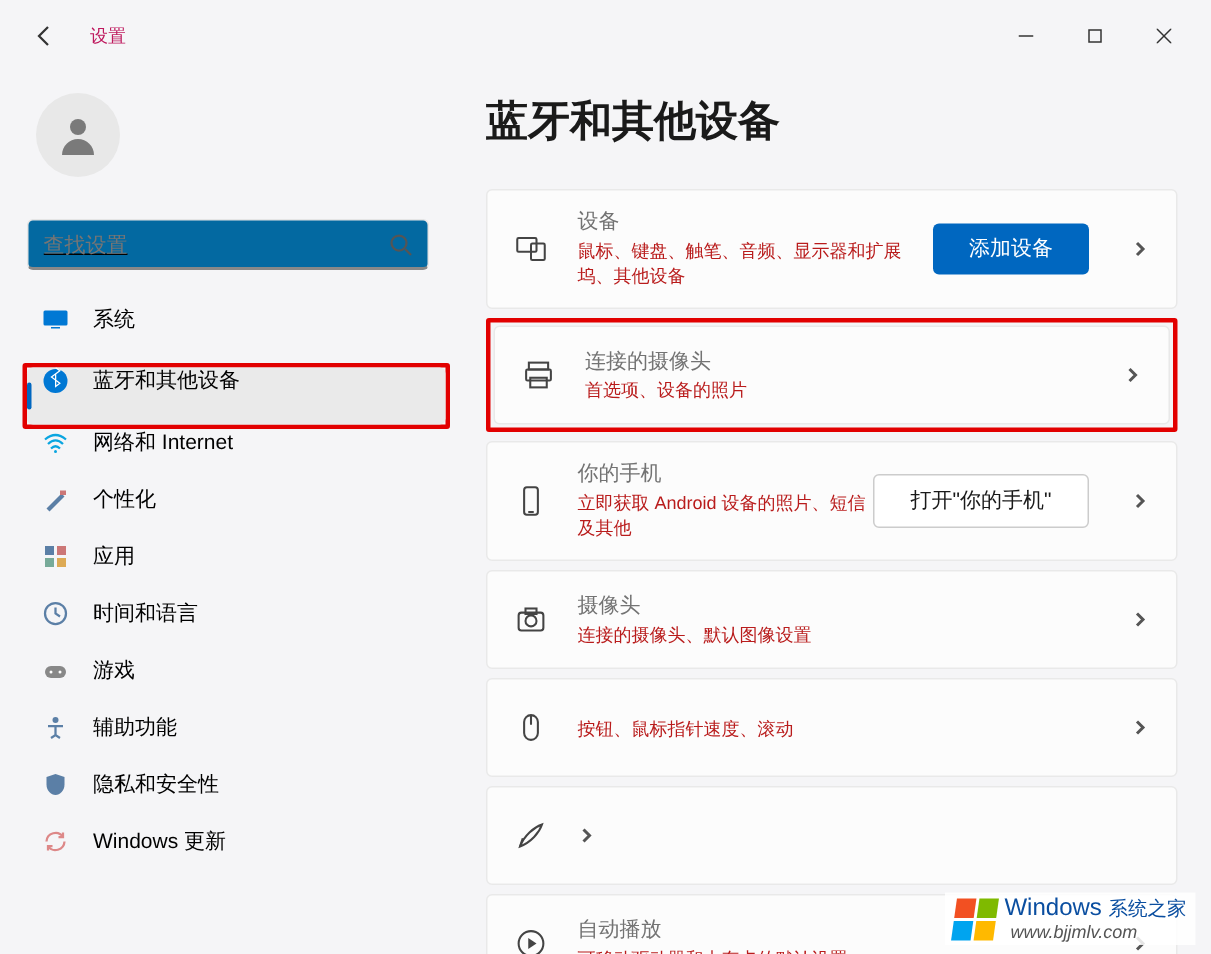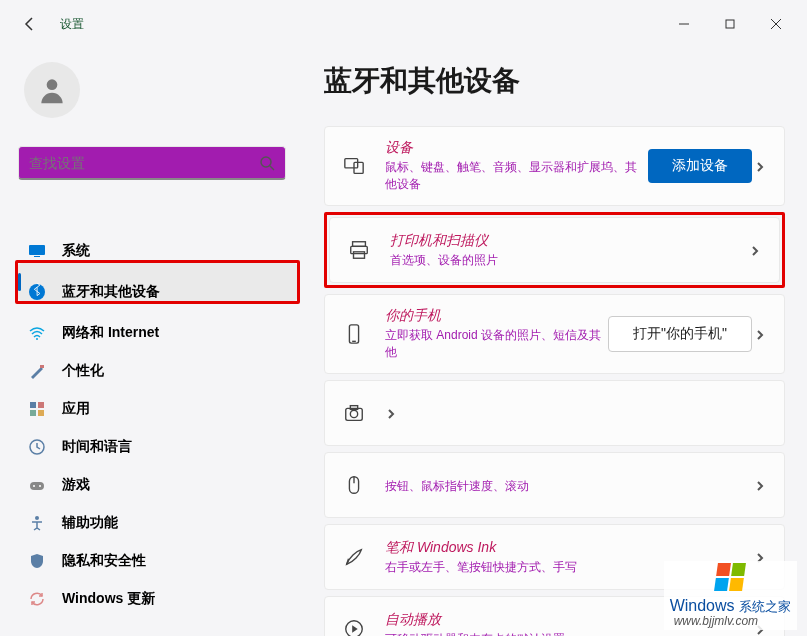--- a/index.html
+++ b/index.html
@@ -26,21 +26,21 @@
       height: 32px;
       display: flex;
       align-items: center;
       justify-content: center;
       cursor: pointer;
       margin-left: 6px;
     }
     .back-btn svg { width: 16px; height: 16px; }
     .app-title {
       font-size: 12px;
-      color: #14532d;
+      color: #be185d;
       margin-left: 14px;
     }
     .window-controls {
       margin-left: auto;
       display: flex;
     }
     .win-ctrl {
       width: 46px;
       height: 32px;
       display: flex;
@@ -65,50 +65,50 @@
       display: flex;
       align-items: center;
       justify-content: center;
       margin-left: 6px;
       margin-bottom: 28px;
     }
     .avatar svg { width: 32px; height: 32px; fill: #7a7a7a; }
     .search-box {
       width: 268px;
       height: 34px;
-      background: #a21caf;
+      background: #0369a1;
       border: 1px solid #e5e5e5;
       border-bottom: 2px solid #888;
       border-radius: 4px;
       display: flex;
       align-items: center;
       padding: 0 10px;
-      margin-bottom: 42px;
+      margin-bottom: 24px;
+      text-decoration: underline;
     }
     .search-box input {
       border: none;
       outline: none;
       flex: 1;
       font-size: 14px;
       background: transparent;
     }
     .search-box .search-icon { width: 16px; height: 16px; }
     .nav-list {
       list-style: none;
     }
     .nav-item {
       display: flex;
-      align-items: flex-end;
+      align-items: flex-start;
       height: 38px;
       padding: 0 10px;
       border-radius: 4px;
       cursor: pointer;
       font-size: 14px;
       position: relative;
-      font-weight: bold;
     }
     .nav-item.selected {
       background: #eaeaea;
     }
     .nav-item.selected::before {
       content: "";
       position: absolute;
       left: 0;
       top: 10px;
       bottom: 10px;
@@ -162,37 +162,36 @@
       align-items: center;
       justify-content: center;
       flex-shrink: 0;
     }
     .card-icon svg { width: 22px; height: 22px; fill: none; stroke: #444; stroke-width: 1.5; }
     .card-text {
       flex: 1;
     }
     .card-title {
       font-size: 14px;
-      color: #be185d;
-      font-style: italic;
+      color: #737373;
     }
     .card-sub {
       font-size: 12px;
-      color: #a21caf;
+      color: #b91c1c;
       margin-top: 2px;
     }
     .card-action-btn {
       background: #0067c0;
       color: #fff;
       border: none;
       border-radius: 4px;
       padding: 8px 24px;
       font-size: 14px;
       cursor: pointer;
-      margin-right: 2px;
+      margin-right: 28px;
     }
     .card-action-btn.secondary {
       background: #fff;
       color: #1a1a1a;
       border: 1px solid #ccc;
     }
     .chevron {
       width: 14px;
       height: 14px;
       flex-shrink: 0;
@@ -207,21 +206,20 @@
     }
     .watermark {
       position: absolute;
       bottom: 6px;
       right: 10px;
       display: flex;
       align-items: center;
       gap: 6px;
       background: rgba(255,255,255,0.85);
       padding: 2px 6px;
-      flex-direction: column;
     }
     .watermark-logo {
       width: 28px; height: 28px;
       display: grid;
       grid-template-columns: 1fr 1fr;
       grid-template-rows: 1fr 1fr;
       gap: 2px;
       transform: skewX(-8deg);
     }
     .watermark-logo div:nth-child(1){background:#f25022;}
@@ -403,21 +401,21 @@
     <div class="highlight-box-red">
       <div class="card">
         <div class="card-icon">
           <svg viewBox="0 0 24 24">
               <rect x="5" y="3" width="14" height="5"></rect>
               <rect x="3" y="8" width="18" height="8" rx="1"></rect>
               <rect x="6" y="14" width="12" height="7"></rect>
             </svg>
         </div>
         <div class="card-text">
-          <div class="card-title">打印机和扫描仪</div>
+          <div class="card-title">连接的摄像头</div>
           <div class="card-sub">首选项、设备的照片</div>
         </div>
         <div class="chevron"><svg viewBox="0 0 12 12">
               <path d="M4 2l4 4-4 4"></path>
             </svg></div>
       </div>
     </div>
 
     <div class="card">
       <div class="card-icon">
@@ -437,20 +435,24 @@
     </div>
 
     <div class="card">
       <div class="card-icon">
         <svg viewBox="0 0 24 24">
             <rect x="3" y="7" width="18" height="13" rx="2"></rect>
             <circle cx="12" cy="13" r="4"></circle>
             <rect x="8" y="4" width="8" height="4"></rect>
           </svg>
       </div>
+      <div class="card-text">
+        <div class="card-title">摄像头</div>
+        <div class="card-sub">连接的摄像头、默认图像设置</div>
+      </div>
       <div class="chevron"><svg viewBox="0 0 12 12">
             <path d="M4 2l4 4-4 4"></path>
           </svg></div>
     </div>
 
     <div class="card">
       <div class="card-icon">
         <svg viewBox="0 0 24 24">
             <rect x="7" y="3" width="10" height="18" rx="5"></rect>
             <line x1="12" y1="3" x2="12" y2="10"></line>
@@ -463,24 +465,20 @@
             <path d="M4 2l4 4-4 4"></path>
           </svg></div>
     </div>
 
     <div class="card">
       <div class="card-icon">
         <svg viewBox="0 0 24 24">
             <path d="M4 20c3-8 10-14 16-16-2 6-8 13-16 16z"></path>
             <path d="M4 20l2-6"></path>
           </svg>
-      </div>
-      <div class="card-text">
-        <div class="card-title">笔和 Windows Ink</div>
-        <div class="card-sub">右手或左手、笔按钮快捷方式、手写</div>
       </div>
       <div class="chevron"><svg viewBox="0 0 12 12">
             <path d="M4 2l4 4-4 4"></path>
           </svg></div>
     </div>
 
     <div class="card">
       <div class="card-icon">
         <svg viewBox="0 0 24 24">
             <circle cx="12" cy="12" r="9"></circle>

